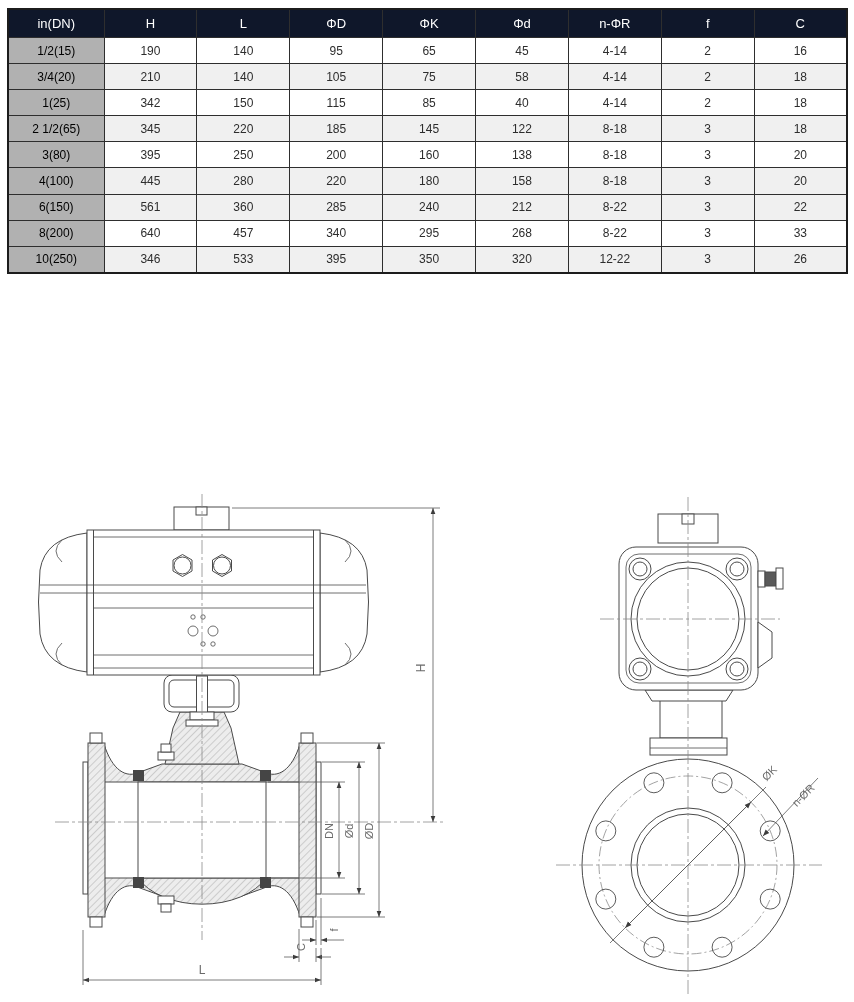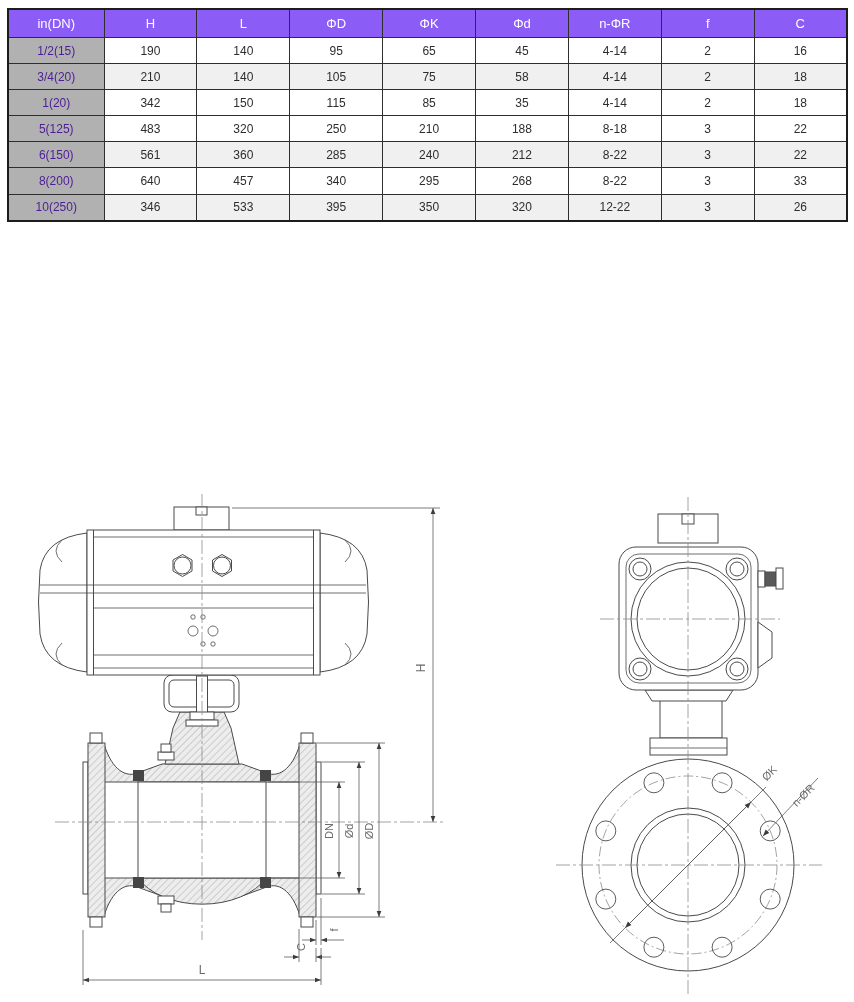--- a/index.html
+++ b/index.html
@@ -9,22 +9,22 @@
   }
   #drawing-svg{position:absolute;left:0;top:0;width:854px;height:1002px;}
   .table-wrap{position:absolute;left:7px;top:8px;width:841px;}
   table.dims{border-collapse:collapse;table-layout:fixed;width:100%;
     border:2px solid #1c1c1c;}
   table.dims th,table.dims td{
     border:1px solid #2e2e2e;text-align:center;vertical-align:middle;
     padding:0;height:25.1px;font-size:12px;color:#2d2d2d;white-space:nowrap;
     overflow:hidden;background:#ffffff;
   }
-  table.dims th{height:27px;font-size:13px;font-weight:400;color:#ffffff;background:#8b5cf6;}
-  table.dims td.rowlabel{background:#b1b1b1;color:#4c1d95;}
+  table.dims th{height:27px;font-size:13px;font-weight:400;color:#ffffff;background:#0f172a;}
+  table.dims td.rowlabel{background:#b1b1b1;color:#000000;}
   table.dims tr.alt td{background:#f0f0f0;}
   table.dims tr.alt td.rowlabel{background:#b1b1b1;margin-left:28px;}
   col.c0{width:96px;}
   .dim-label{font-size:11px;fill:#6a6a6a;}
   .dim-label-lg{font-size:12px;fill:#6a6a6a;}
 </style>
 </head>
 <body>
 
 <svg id="drawing-svg" viewBox="0 0 854 1002" xmlns="http://www.w3.org/2000/svg">
@@ -284,40 +284,62 @@
           <td>210</td>
           <td>140</td>
           <td>105</td>
           <td>75</td>
           <td>58</td>
           <td>4-14</td>
           <td>2</td>
           <td>18</td>
         </tr>
         <tr>
-          <td class="rowlabel">1(20)</td>
+          <td class="rowlabel">1(25)</td>
           <td>342</td>
           <td>150</td>
           <td>115</td>
           <td>85</td>
-          <td>35</td>
+          <td>40</td>
           <td>4-14</td>
           <td>2</td>
           <td>18</td>
         </tr>
-        <tr>
-          <td class="rowlabel">5(125)</td>
-          <td>483</td>
-          <td>320</td>
+        <tr class="alt">
+          <td class="rowlabel">2 1/2(65)</td>
+          <td>345</td>
+          <td>220</td>
+          <td>185</td>
+          <td>145</td>
+          <td>122</td>
+          <td>8-18</td>
+          <td>3</td>
+          <td>18</td>
+        </tr>
+        <tr>
+          <td class="rowlabel">3(80)</td>
+          <td>395</td>
           <td>250</td>
-          <td>210</td>
-          <td>188</td>
+          <td>200</td>
+          <td>160</td>
+          <td>138</td>
           <td>8-18</td>
           <td>3</td>
-          <td>22</td>
+          <td>20</td>
+        </tr>
+        <tr class="alt">
+          <td class="rowlabel">4(100)</td>
+          <td>445</td>
+          <td>280</td>
+          <td>220</td>
+          <td>180</td>
+          <td>158</td>
+          <td>8-18</td>
+          <td>3</td>
+          <td>20</td>
         </tr>
         <tr class="alt">
           <td class="rowlabel">6(150)</td>
           <td>561</td>
           <td>360</td>
           <td>285</td>
           <td>240</td>
           <td>212</td>
           <td>8-22</td>
           <td>3</td>

